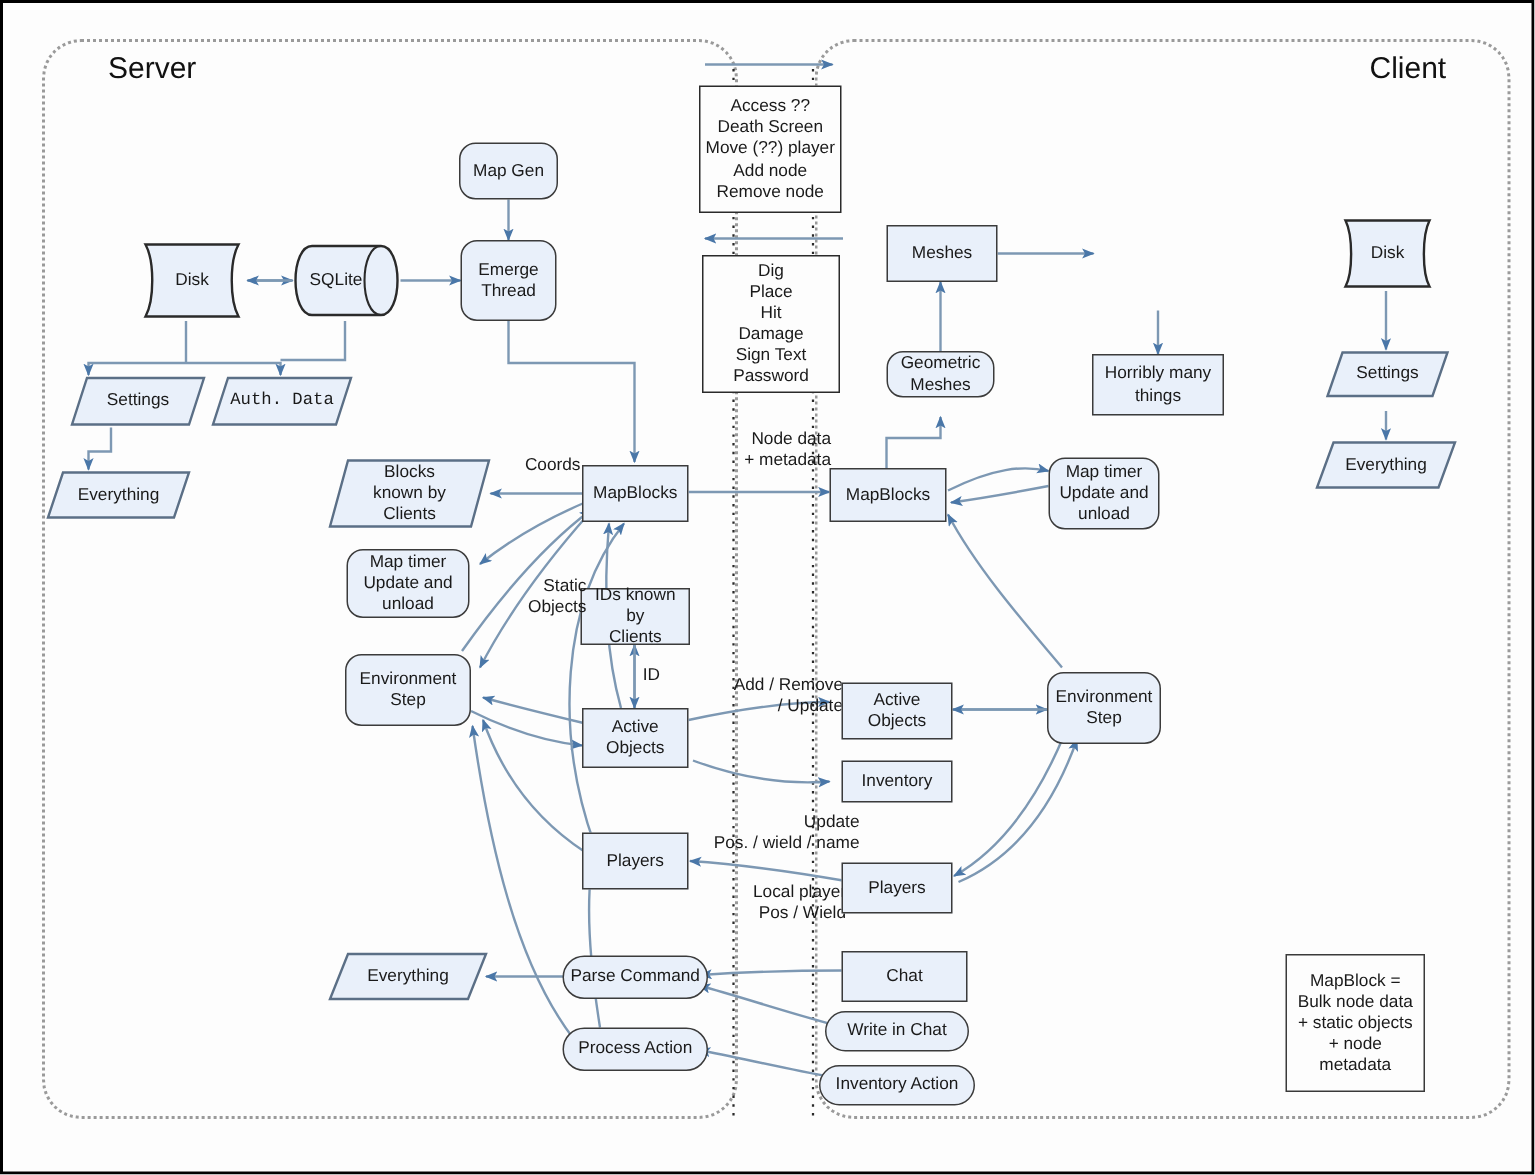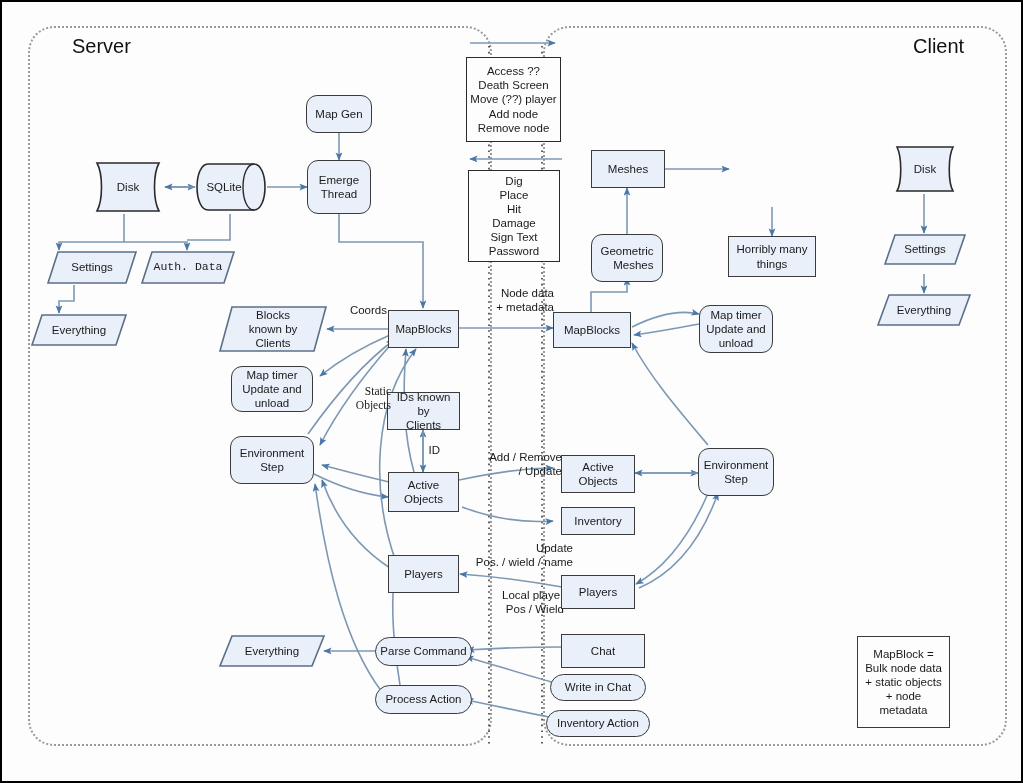--- a/index.html
+++ b/index.html
@@ -210,21 +210,21 @@
       <polygon points="14,2 106,2 94,32 2,32" fill="#e9f0fa" stroke="#5b6f86" stroke-width="1.6"></polygon>
     </svg>
     <span class="ptext">Everything</span>
   </div>
 
   <div class="node pill" style="left:373px;top:635px;width:97px;height:29px;">Parse Command</div>
 
   <div class="node pill" style="left:373px;top:683px;width:97px;height:29px;">Process Action</div>
 
   <div class="elabel nowrap" style="left:327px;top:301px;width:58px;">Coords</div>
-  <div class="elabel" style="left:335px;top:382px;width:54px;font-family:Liberation Serif, serif;">Static
+  <div class="elabel" style="left:335px;top:382px;width:54px;">Static
 Objects</div>
   <div class="elabel nowrap" style="left:404px;top:441px;width:34px;">ID</div>
 
   <div class="node plain" style="left:464px;top:55px;width:95px;height:85px;white-space:pre-line;flex-direction:column;">Access ??
 Death Screen
 Move (??) player
 Add node
 Remove node</div>
 
   <div class="node plain" style="left:466px;top:168px;width:92px;height:92px;white-space:pre-line;flex-direction:column;">Dig
@@ -239,21 +239,21 @@
   <div class="elabel" style="left:460px;top:448px;width:100px;">Add / Remove
 / Update</div>
   <div class="elabel" style="left:451px;top:539px;width:120px;">Update
 Pos. / wield / name</div>
   <div class="elabel" style="left:460px;top:586px;width:102px;">Local player
 Pos / Wield</div>
 
   <div class="node rect" style="left:589px;top:148px;width:74px;height:38px;">Meshes</div>
 
 
-  <div class="node rround" style="left:589px;top:232px;width:72px;height:48px;white-space:pre-line;text-align:right;">Geometric
+  <div class="node rround" style="left:589px;top:232px;width:72px;height:31px;white-space:pre-line;">Geometric
 Meshes</div>
 
   <div class="node rect" style="left:726px;top:234px;width:88px;height:41px;white-space:pre-line;">Horribly many
 things</div>
 
   <div class="node rect" style="left:551px;top:310px;width:78px;height:36px;">MapBlocks</div>
 
   <div class="node rround" style="left:697px;top:303px;width:74px;height:48px;white-space:pre-line;">Map timer
 Update and
 unload</div>

